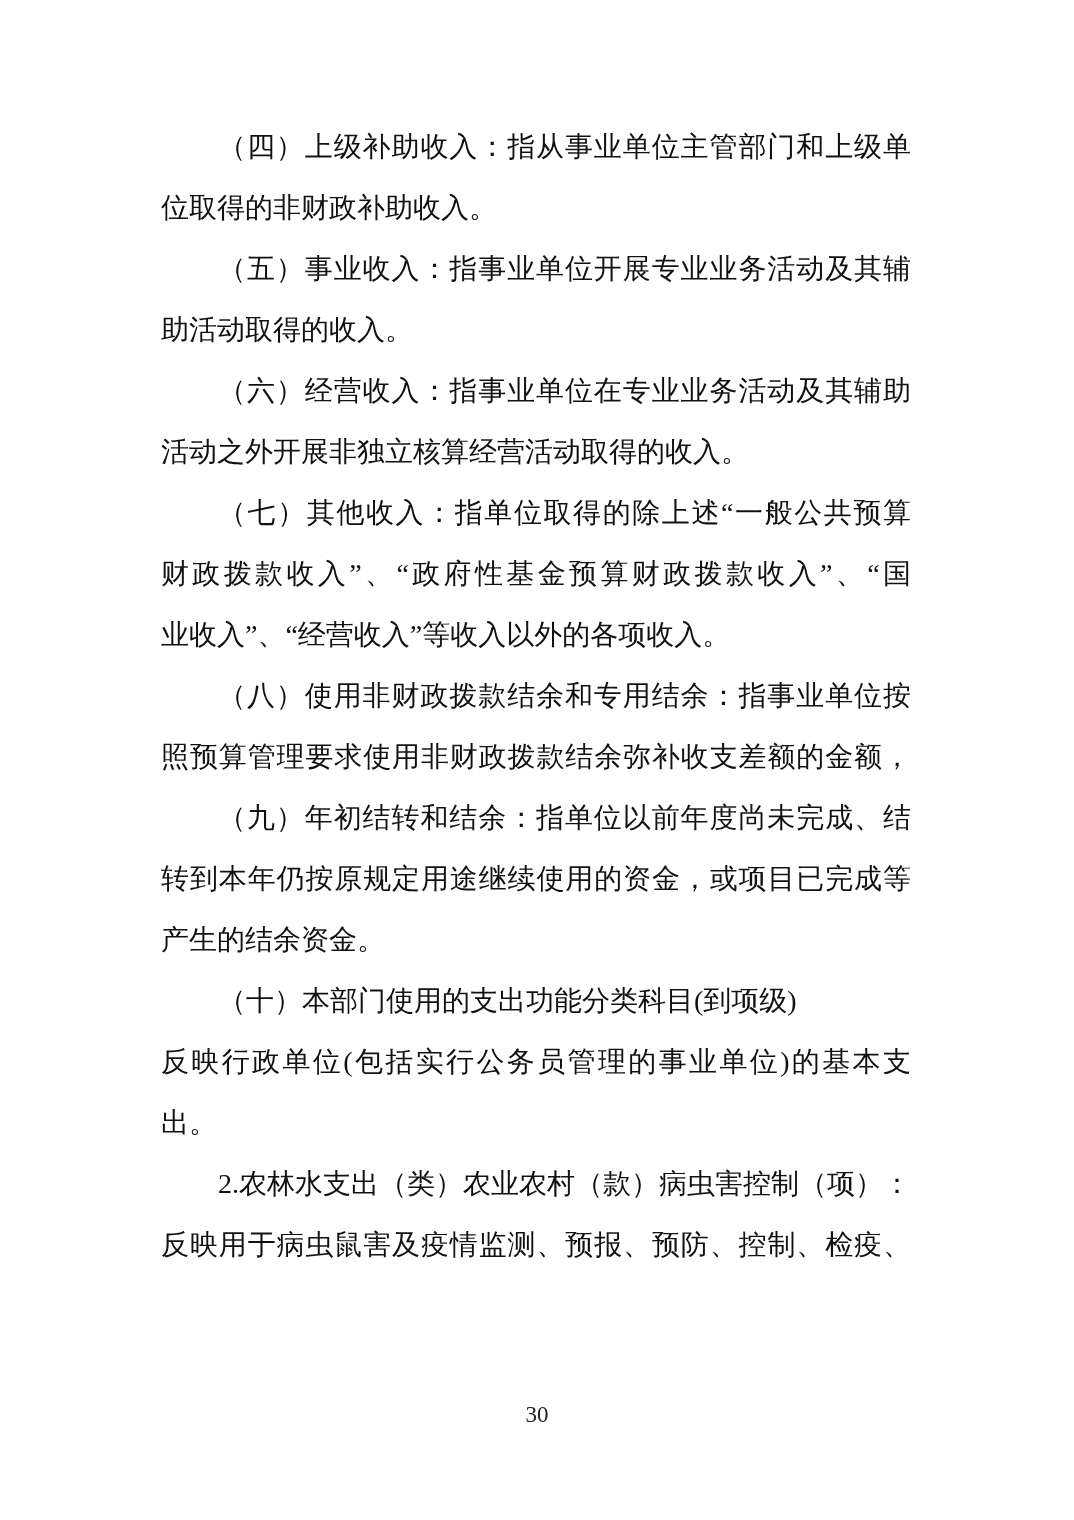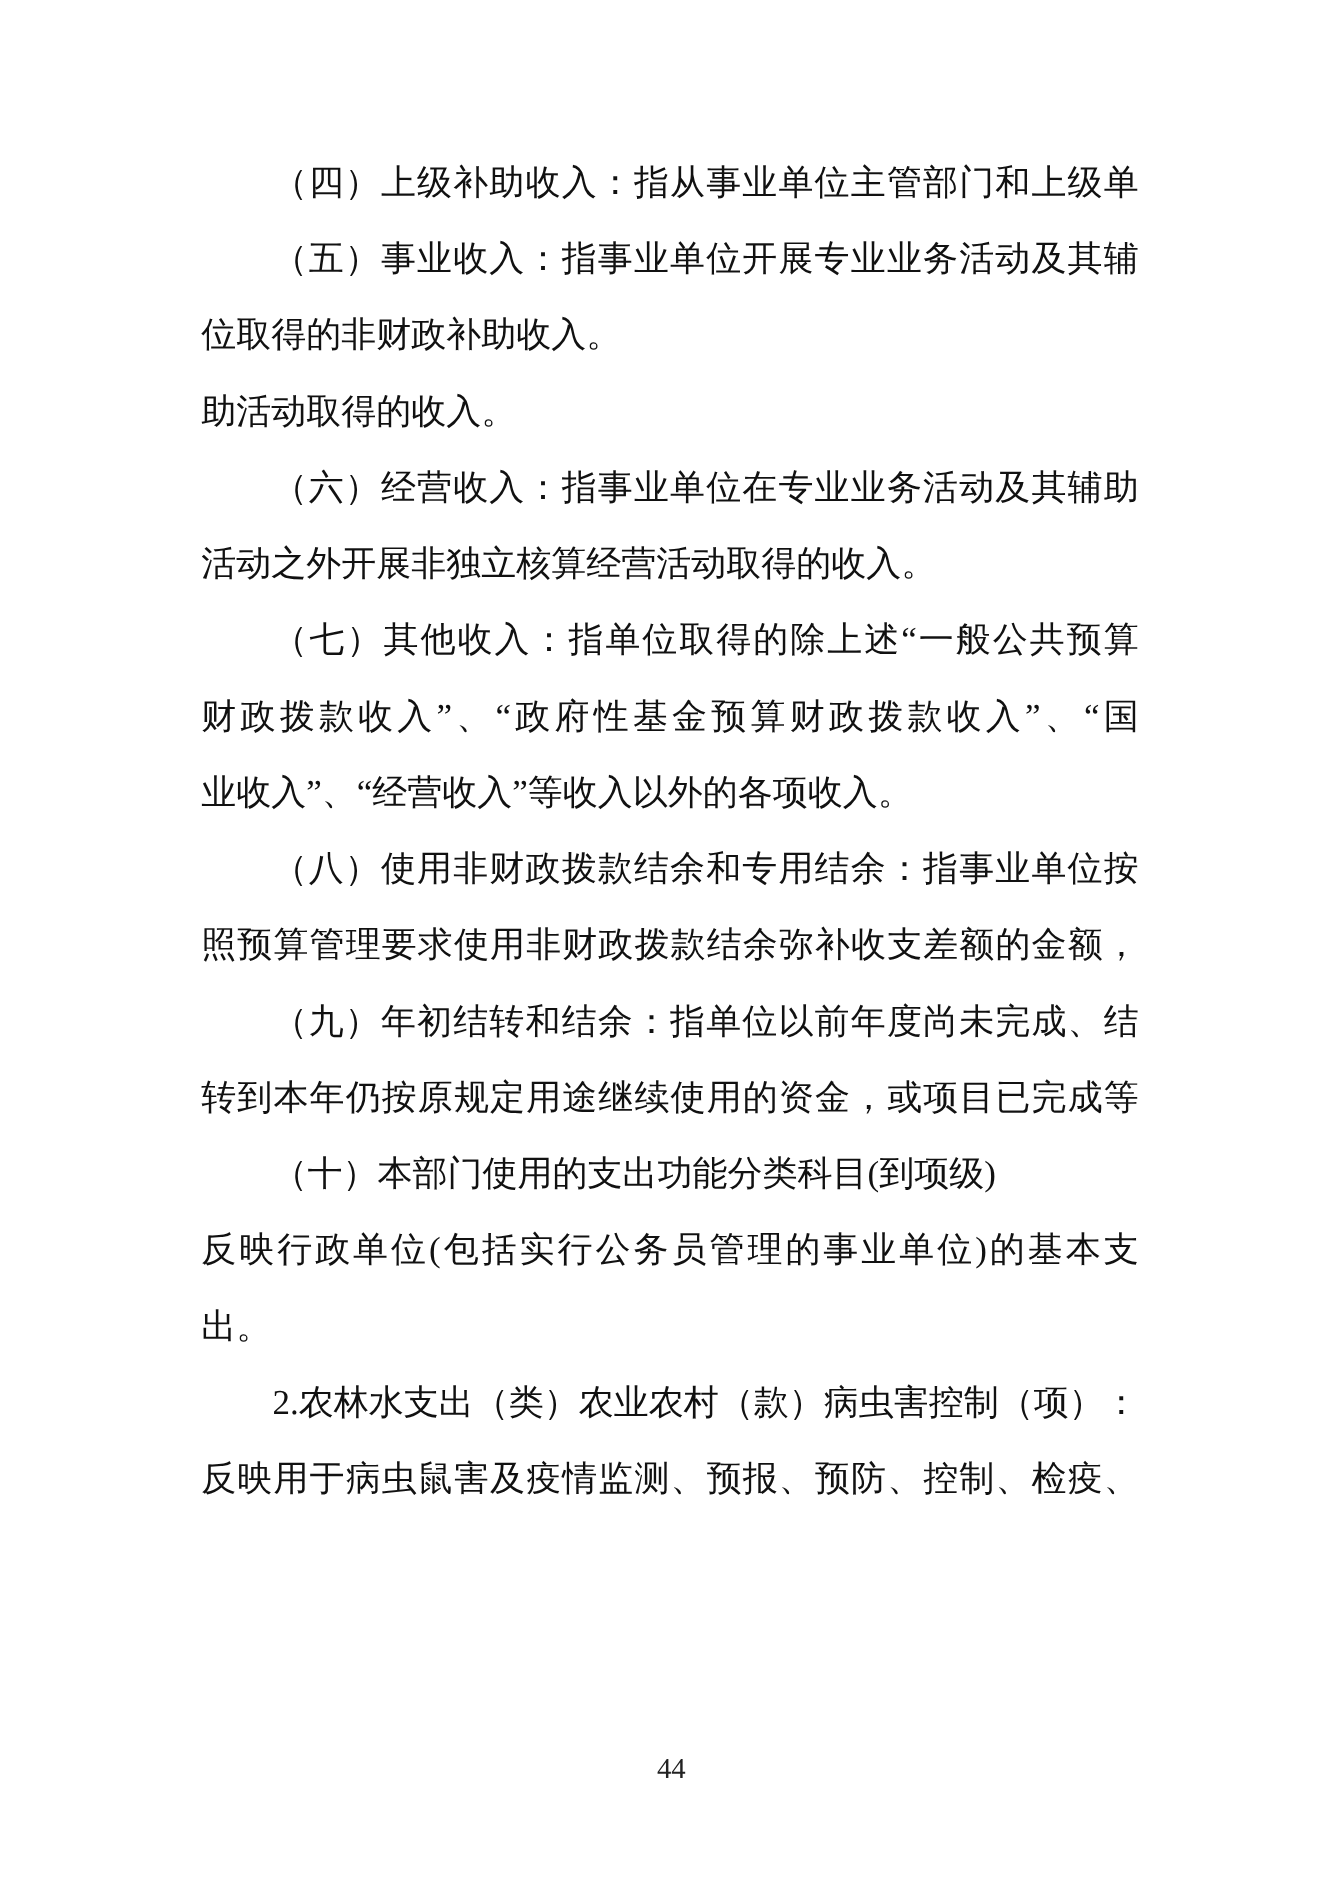--- a/index.html
+++ b/index.html
@@ -54,34 +54,35 @@
     color: #222222;
     font-family: "Liberation Serif", "DejaVu Serif", serif;
   }
 </style>
 </head>
 <body>
 
 <div class="page">
   <main class="text-block" id="text-block">
       <p class="line indent fill">（四）上级补助收入：指从事业单位主管部门和上级单</p>
+      <p class="line">位取得的非财政补助收入。</p>
       <p class="line indent fill">（五）事业收入：指事业单位开展专业业务活动及其辅</p>
-      <p class="line">位取得的非财政补助收入。</p>
       <p class="line">助活动取得的收入。</p>
       <p class="line indent fill">（六）经营收入：指事业单位在专业业务活动及其辅助</p>
       <p class="line">活动之外开展非独立核算经营活动取得的收入。</p>
       <p class="line indent fill">（七）其他收入：指单位取得的除上述“一般公共预算</p>
       <p class="line fill">财政拨款收入”、“政府性基金预算财政拨款收入”、“国</p>
       <p class="line">业收入”、“经营收入”等收入以外的各项收入。</p>
       <p class="line indent fill">（八）使用非财政拨款结余和专用结余：指事业单位按</p>
       <p class="line fill">照预算管理要求使用非财政拨款结余弥补收支差额的金额，</p>
       <p class="line indent fill">（九）年初结转和结余：指单位以前年度尚未完成、结</p>
       <p class="line fill">转到本年仍按原规定用途继续使用的资金，或项目已完成等</p>
+      <p class="line">产生的结余资金。</p>
       <p class="line indent">（十）本部门使用的支出功能分类科目(到项级)</p>
       <p class="line fill">反映行政单位(包括实行公务员管理的事业单位)的基本支</p>
       <p class="line">出。</p>
       <p class="line indent fill">2.农林水支出（类）农业农村（款）病虫害控制（项）：</p>
       <p class="line fill">反映用于病虫鼠害及疫情监测、预报、预防、控制、检疫、</p>
     </main>
   <footer class="page-footer">
-    <span class="page-number">44</span>
+    <span class="page-number">30</span>
   </footer>
 </div>
 
 </body></html>

